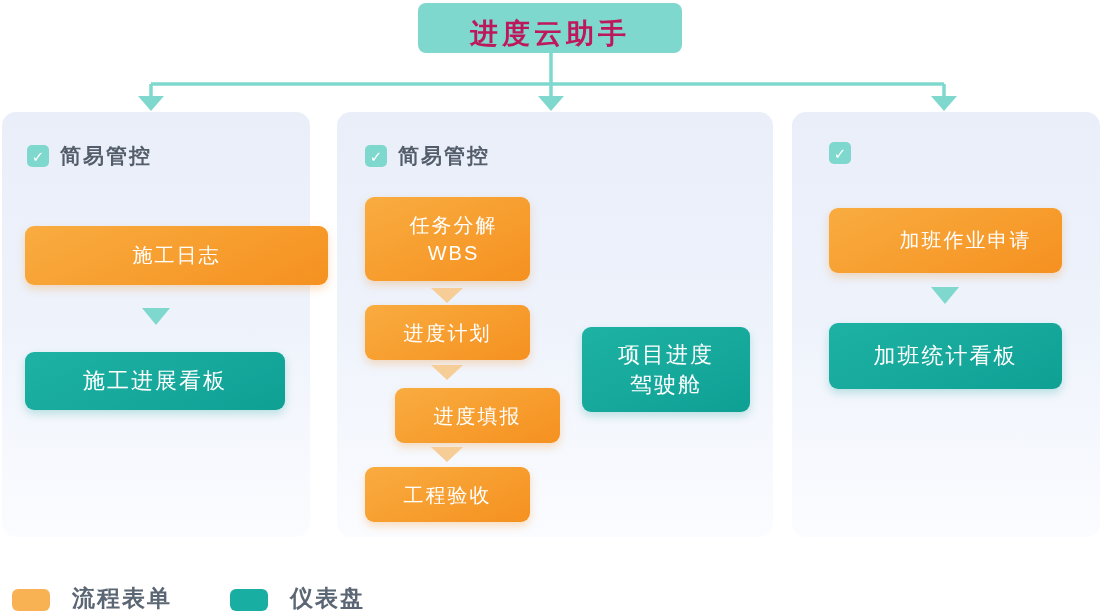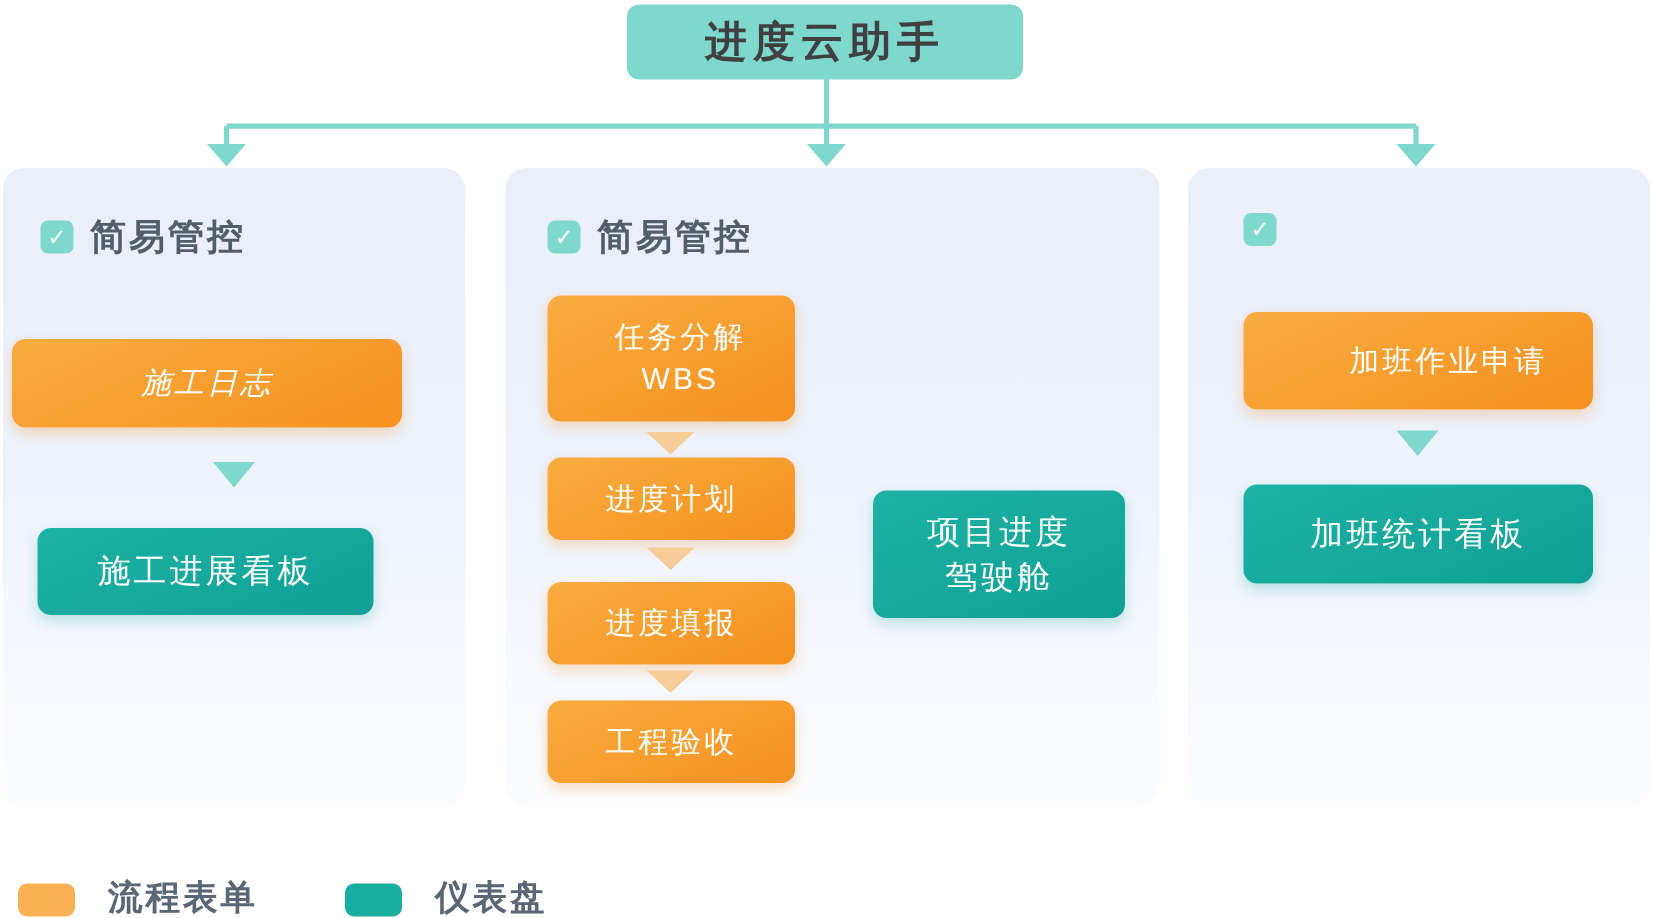--- a/index.html
+++ b/index.html
@@ -11,22 +11,22 @@
     --legend-orange:#F8B153;
     --legend-teal:#18AFA2;
   }
   *{margin:0;padding:0;box-sizing:border-box;}
   body{background:#fff;font-family:"Liberation Sans","DejaVu Sans",sans-serif;}
   .canvas{position:relative;width:1102px;height:612px;background:#ffffff;overflow:hidden;}
 
   .title-box{
     position:absolute;left:418px;top:3px;width:264px;height:50px;
     background:var(--accent-teal-light);border-radius:8px;
-    display:flex;align-items:center;justify-content:center;
-    color:#404040;font-size:28px;font-weight:bold;letter-spacing:4px;
+    display:flex;align-items:flex-end;justify-content:center;
+    color:#be185d;font-size:28px;font-weight:bold;letter-spacing:4px;
   }
 
   .tree-svg{position:absolute;left:0;top:0;pointer-events:none;}
 
   .panel{
     position:absolute;top:112px;height:425px;border-radius:14px;
     background:linear-gradient(180deg,#E9EEF9 0%,#EDF2FB 45%,#FBFCFF 100%);
   }
   .panel-left{left:2px;width:308px;}
   .panel-middle{left:337px;width:436px;}
@@ -34,45 +34,45 @@
 
   .panel-header{position:absolute;top:30px;display:flex;align-items:center;gap:11px;}
   .panel-left .panel-header{left:25px;}
   .panel-middle .panel-header{left:28px;}
   .panel-right .panel-header{left:37px;}
   .checkbox{
     width:22px;height:22px;border-radius:5px;background:var(--accent-teal-light);
     display:flex;align-items:center;justify-content:center;
     color:#fff;font-size:15px;font-weight:bold;line-height:1;
   }
-  .panel-header-label{font-size:24px;font-weight:bold;color:var(--header-text);letter-spacing:2px;}
+  .panel-header-label{font-size:21px;font-weight:bold;color:var(--header-text);letter-spacing:2px;}
 
   .node{
     position:absolute;display:flex;align-items:center;justify-content:center;
     color:#fff;text-align:center;white-space:pre-line;
   }
   .node-orange{
     background:linear-gradient(155deg,#F9AC40 0%,#F59120 100%);
     border-radius:9px;font-size:20px;letter-spacing:2px;
     box-shadow:0 4px 9px rgba(245,145,32,.28);
   }
   .node-teal{
     background:linear-gradient(155deg,#1DB2A4 0%,#0FA094 100%);
     border-radius:9px;font-size:21px;letter-spacing:2px;
     box-shadow:0 4px 9px rgba(16,160,148,.25);
   }
 
   
-  .ln1{left:6px;top:114px;width:260px;height:59px;font-style:italic;}
-  .ln2{left:23px;top:240px;width:224px;height:58px;font-size:22px;}
+  .ln1{left:23px;top:114px;width:303px;height:59px;}
+  .ln2{left:23px;top:240px;width:260px;height:58px;font-size:22px;}
   
   .step{left:28px;width:165px;line-height:28px;}
   .mn1{top:85px;height:84px;padding-left:12px;}
   .mn2{top:193px;height:55px;align-items:center;}
-  .mn3{top:276px;height:55px;}
+  .mn3{top:276px;height:55px;margin-left:30px;}
   .mn4{top:355px;height:55px;}
   .m-result{left:245px;top:215px;width:168px;height:85px;font-size:22px;line-height:30px;}
   
   .rn1{left:37px;top:96px;width:233px;height:65px;padding-left:40px;}
   .rn2{left:37px;top:211px;width:233px;height:66px;font-size:22px;}
 
   .arrow-down-teal{
     position:absolute;width:0;height:0;
     border-left:14px solid transparent;border-right:14px solid transparent;
     border-top:17px solid var(--accent-teal-light);

